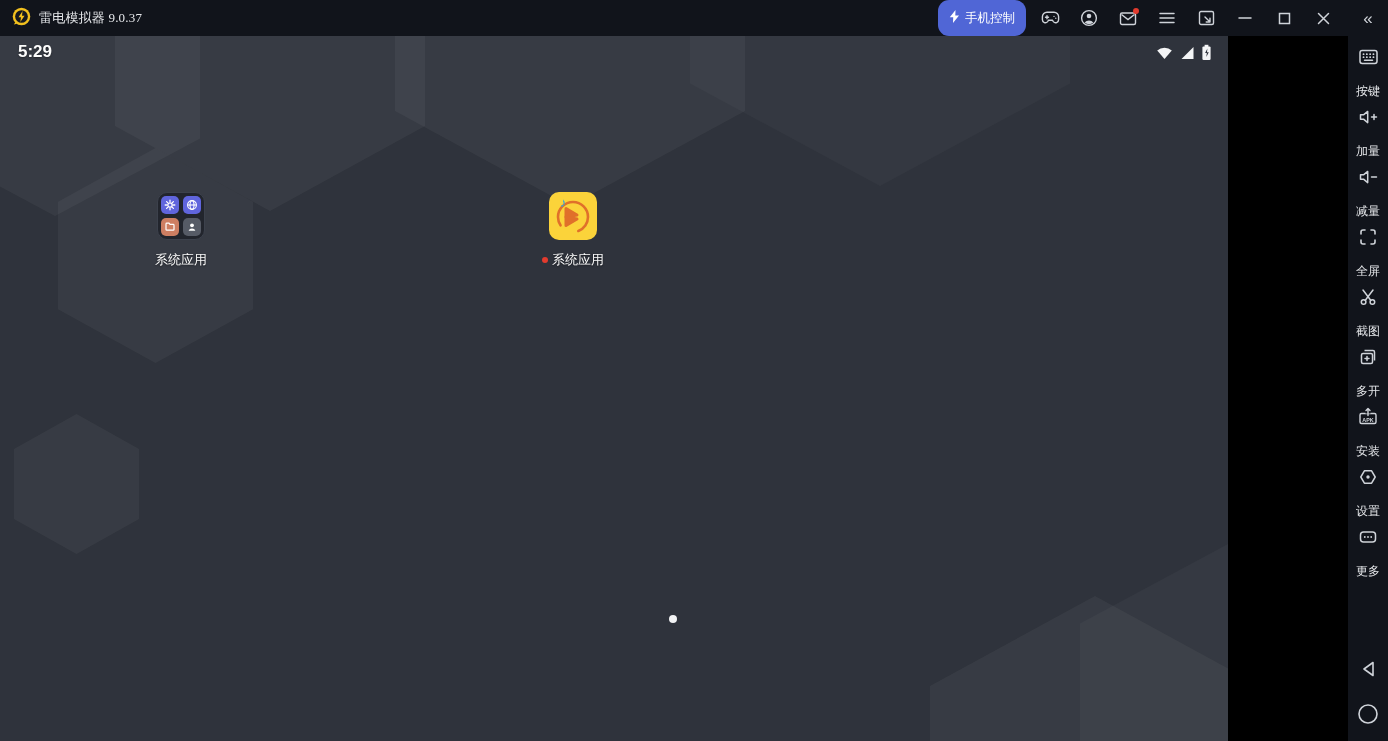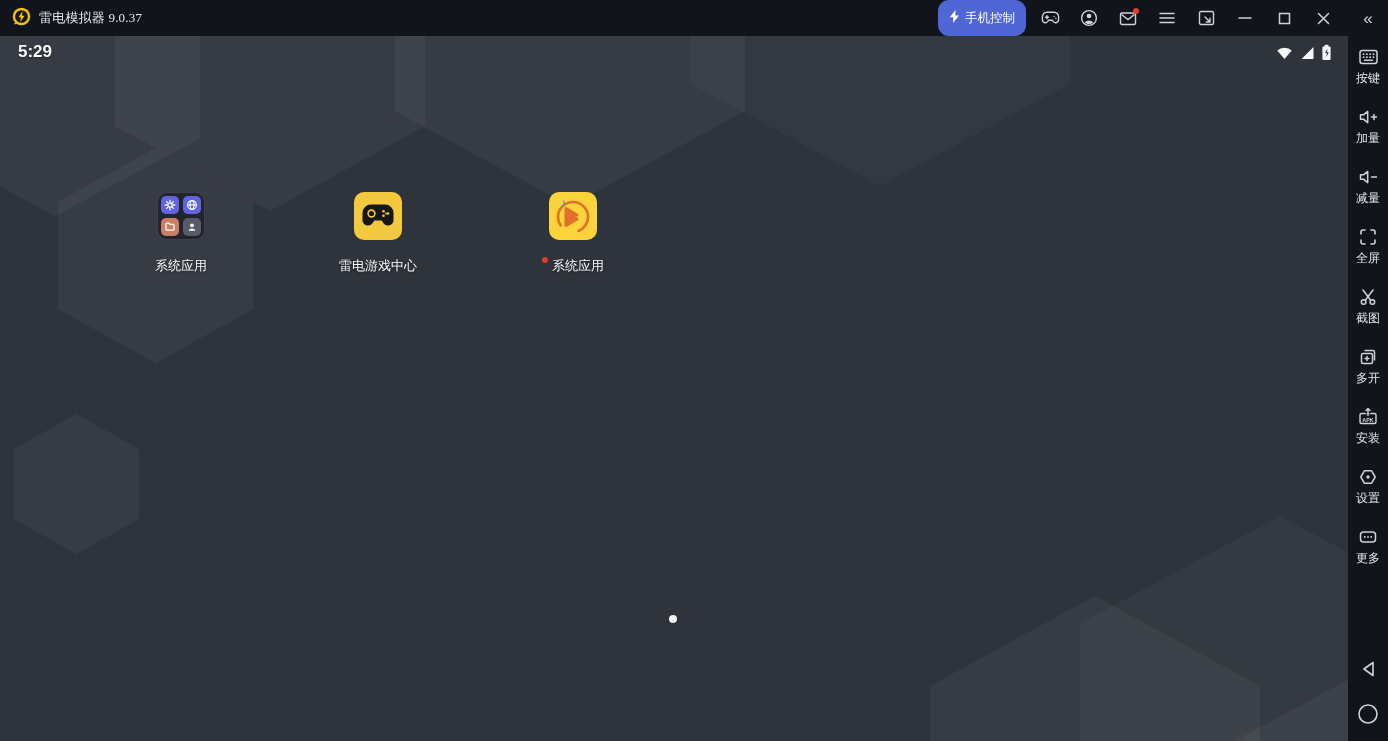--- a/index.html
+++ b/index.html
@@ -13,31 +13,31 @@
   .tb-left { display:flex; align-items:center; gap:8px;font-family:Liberation Serif, serif; }
   .tb-title { color:#e7e9ec; font-size:13px; letter-spacing:.2px; }
   .tb-right { margin-left:auto; display:flex; align-items:center; gap:9px; }
   .pill-btn { display:flex; align-items:center; gap:5px; background:#5066d6; color:#fff; font-size:12.5px;
               height:36px; padding:16px 11px; border-radius:11px; cursor:pointer; }
   .tb-icon { width:30px; height:28px; display:flex; align-items:center; justify-content:center; position:relative; cursor:pointer; }
   .tb-icon svg { display:block; }
   .notif-dot { position:absolute; top:4px; right:4px; width:6px; height:6px; border-radius:50%; background:#e23b2e; }
 
   
-  .screen { position:relative; width:1348px; height:705px; background:#2f333c; overflow:hidden; }
+  .screen { position:relative; width:1228px; height:705px; background:#2f333c; overflow:hidden; }
   .hex { position:absolute; background:rgba(255,255,255,0.042);
          clip-path:polygon(50% 0%,100% 25%,100% 75%,50% 100%,0% 75%,0% 25%); }
 
   .status-time { position:absolute; left:18px; top:6px; color:#fdfdfd; font-size:17px; font-weight:bold;
                  text-shadow:0 1px 2px rgba(0,0,0,.4); }
   .status-icons { position:absolute; right:16px; top:8px; display:flex; align-items:center; gap:6px; }
 
   .app { position:absolute; top:156px; width:130px; display:flex; flex-direction:column; align-items:center; cursor:pointer; }
   .app-icon { width:48px; height:48px; border-radius:10px; position:relative; }
-  .app-label { margin-top:17px; color:#fbfbfb; font-size:13px; display:flex; gap:4px;
+  .app-label { margin-top:11px; color:#fbfbfb; font-size:13px; display:flex; align-items:center; gap:4px;
                text-shadow:0 1px 2px rgba(0,0,0,.5); white-space:nowrap; }
   .badge-dot { width:6px; height:6px; border-radius:50%; background:#e23b2e; display:inline-block; }
 
   .folder-icon { background:#22252d; border:1px solid #3c414c; display:grid; grid-template-columns:18px 18px;
                  grid-template-rows:18px 18px; gap:4px; padding:4px; justify-content:center; align-content:center; }
   .mini-tile { width:18px; height:18px; border-radius:5px; display:flex; align-items:center; justify-content:center; }
   .mini-indigo { background:#6065dd; }
   .mini-orange { background:#cd7e62; }
   .mini-gray { background:#565b66; }
 
@@ -47,21 +47,21 @@
   .page-dot { position:absolute; left:669px; top:579px; width:8px; height:8px; border-radius:50%; background:#f2f3f4; }
 
   
   .sidebar { width:40px; height:741px; background:#11141b; display:flex; flex-direction:column; align-items:center; }
   .collapse-btn { height:36px; display:flex; align-items:center; justify-content:center; color:#cfd3d9;
                   font-size:17px; width:100%; cursor:pointer; flex:0 0 36px; padding-top:2px; }
   .tools { display:flex; flex-direction:column; align-items:center; padding-top:6px; }
   .tool { width:40px; height:60px; display:flex; flex-direction:column; align-items:center; justify-content:flex-start;
           padding-top:5px; cursor:pointer; }
   .tool svg { display:block; }
-  .tool-label { margin-top:3px; color:#e6e8eb; font-size:12px; white-space:nowrap; }
+  .tool-label { margin-top:16px; color:#e6e8eb; font-size:12px; white-space:nowrap; }
   .nav-cluster { margin-top:auto; display:flex; flex-direction:column; align-items:center; gap:24px; padding-bottom:16px; }
   .nav-btn { cursor:pointer; display:flex; align-items:center; justify-content:center; }
 </style>
 </head>
 <body>
 
 <div class="window">
   <div class="left-col">
 
     <div class="titlebar">
@@ -194,35 +194,20 @@
               <circle cx="6" cy="4.3" r="1.9" fill="#fff"></circle>
               <path d="M2.6 9.8 a3.6 3.6 0 0 1 6.8 0 Z" fill="#fff"></path>
             </svg>
           </span>
         </div>
         <div class="app-label">
           <span>系统应用</span>
         </div>
       </div>
 
-      <div class="app" style="left:313px;">
-        <div class="app-icon gc-icon">
-          <svg width="34" height="26" viewBox="0 0 34 26">
-            <path d="M10 1.5 h14 a8.5 8.5 0 0 1 8.5 8.5 v7 a5.5 5.5 0 0 1 -10 3.2 l-1.8 -2.6 h-7.4 l-1.8 2.6 a5.5 5.5 0 0 1 -10 -3.2 v-7 A8.5 8.5 0 0 1 10 1.5 Z" fill="#17171a"></path>
-            <circle cx="10.5" cy="10.5" r="3.4" fill="none" stroke="#f3c93f" stroke-width="1.6"></circle>
-            <circle cx="22.5" cy="8.2" r="1.3" fill="#f3c93f"></circle>
-            <circle cx="27" cy="10.5" r="1.3" fill="#f3c93f"></circle>
-            <circle cx="22.5" cy="12.8" r="1.3" fill="#f3c93f"></circle>
-            <circle cx="25" cy="10.5" r="0.9" fill="#f3c93f"></circle>
-          </svg>
-        </div>
-        <div class="app-label">
-          <span>雷电游戏中心</span>
-        </div>
-      </div>
 
       <div class="app" style="left:508px;">
         <div class="app-icon kw-icon">
           <svg width="44" height="44" viewBox="0 0 44 44">
             <circle cx="22" cy="23" r="15" fill="none" stroke="#e0702a" stroke-width="2.6" stroke-dasharray="75 20" stroke-dashoffset="-38" stroke-linecap="round"></circle>
             <path d="M15 14.5 L26 21 L15 23 Z" fill="#e0702a" stroke="#e0702a" stroke-width="3" stroke-linejoin="round"></path>
             <path d="M15 31.5 L26 25 L15 23 Z" fill="#e0702a" stroke="#e0702a" stroke-width="3" stroke-linejoin="round"></path>
             <text x="9" y="13" font-size="13" fill="#35a8d8">♪</text>
           </svg>
         </div>

